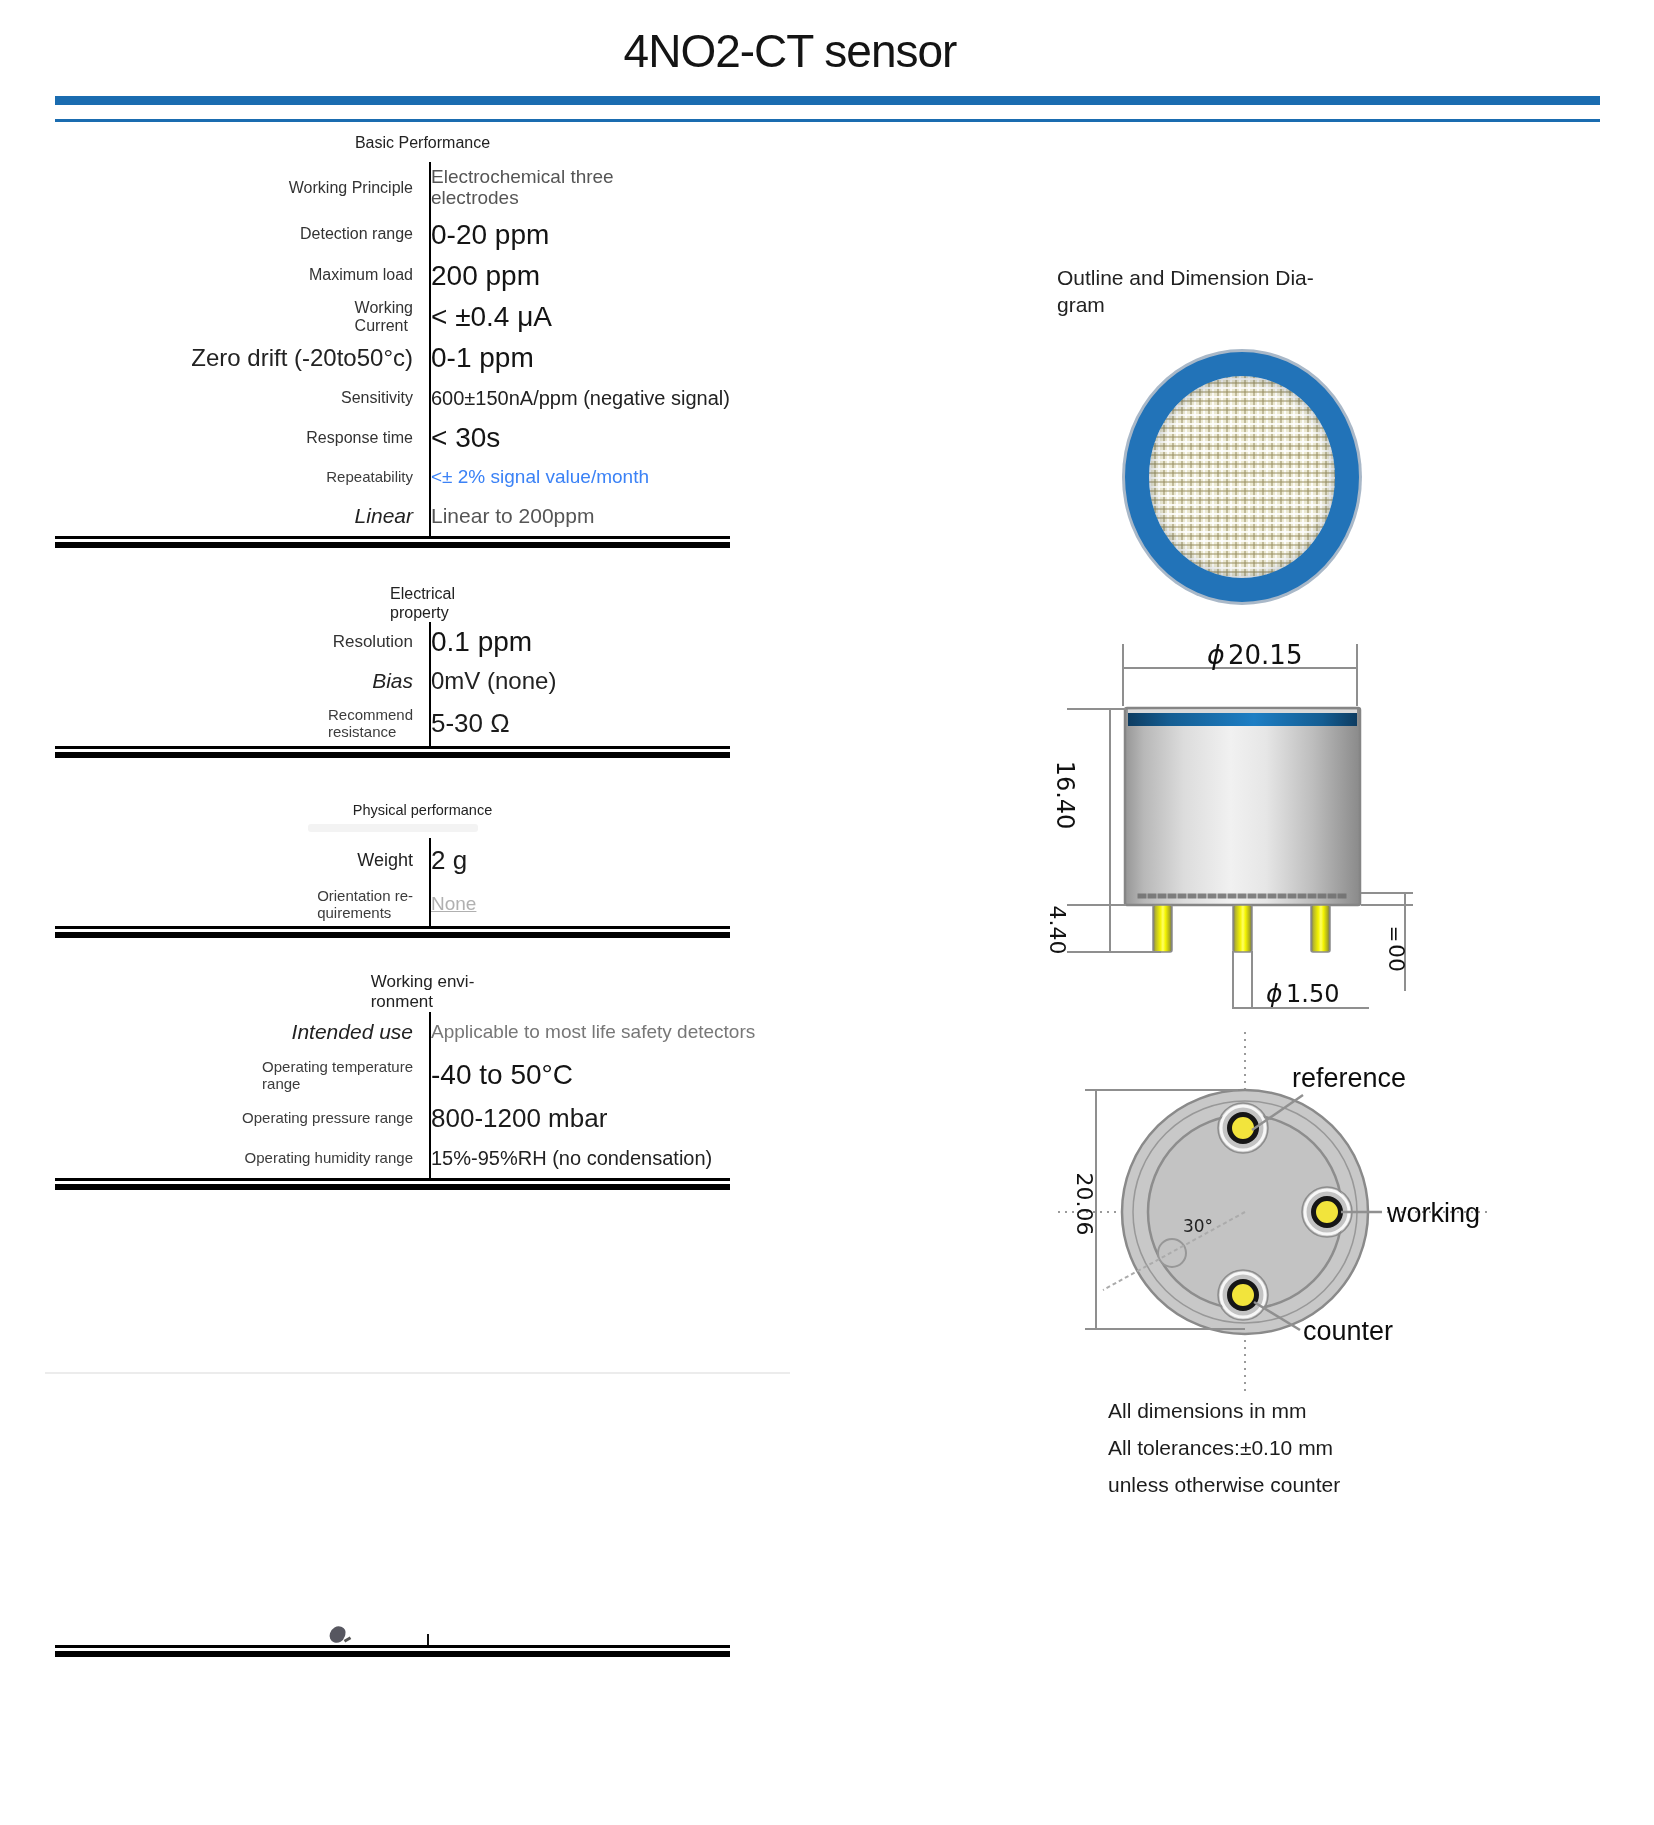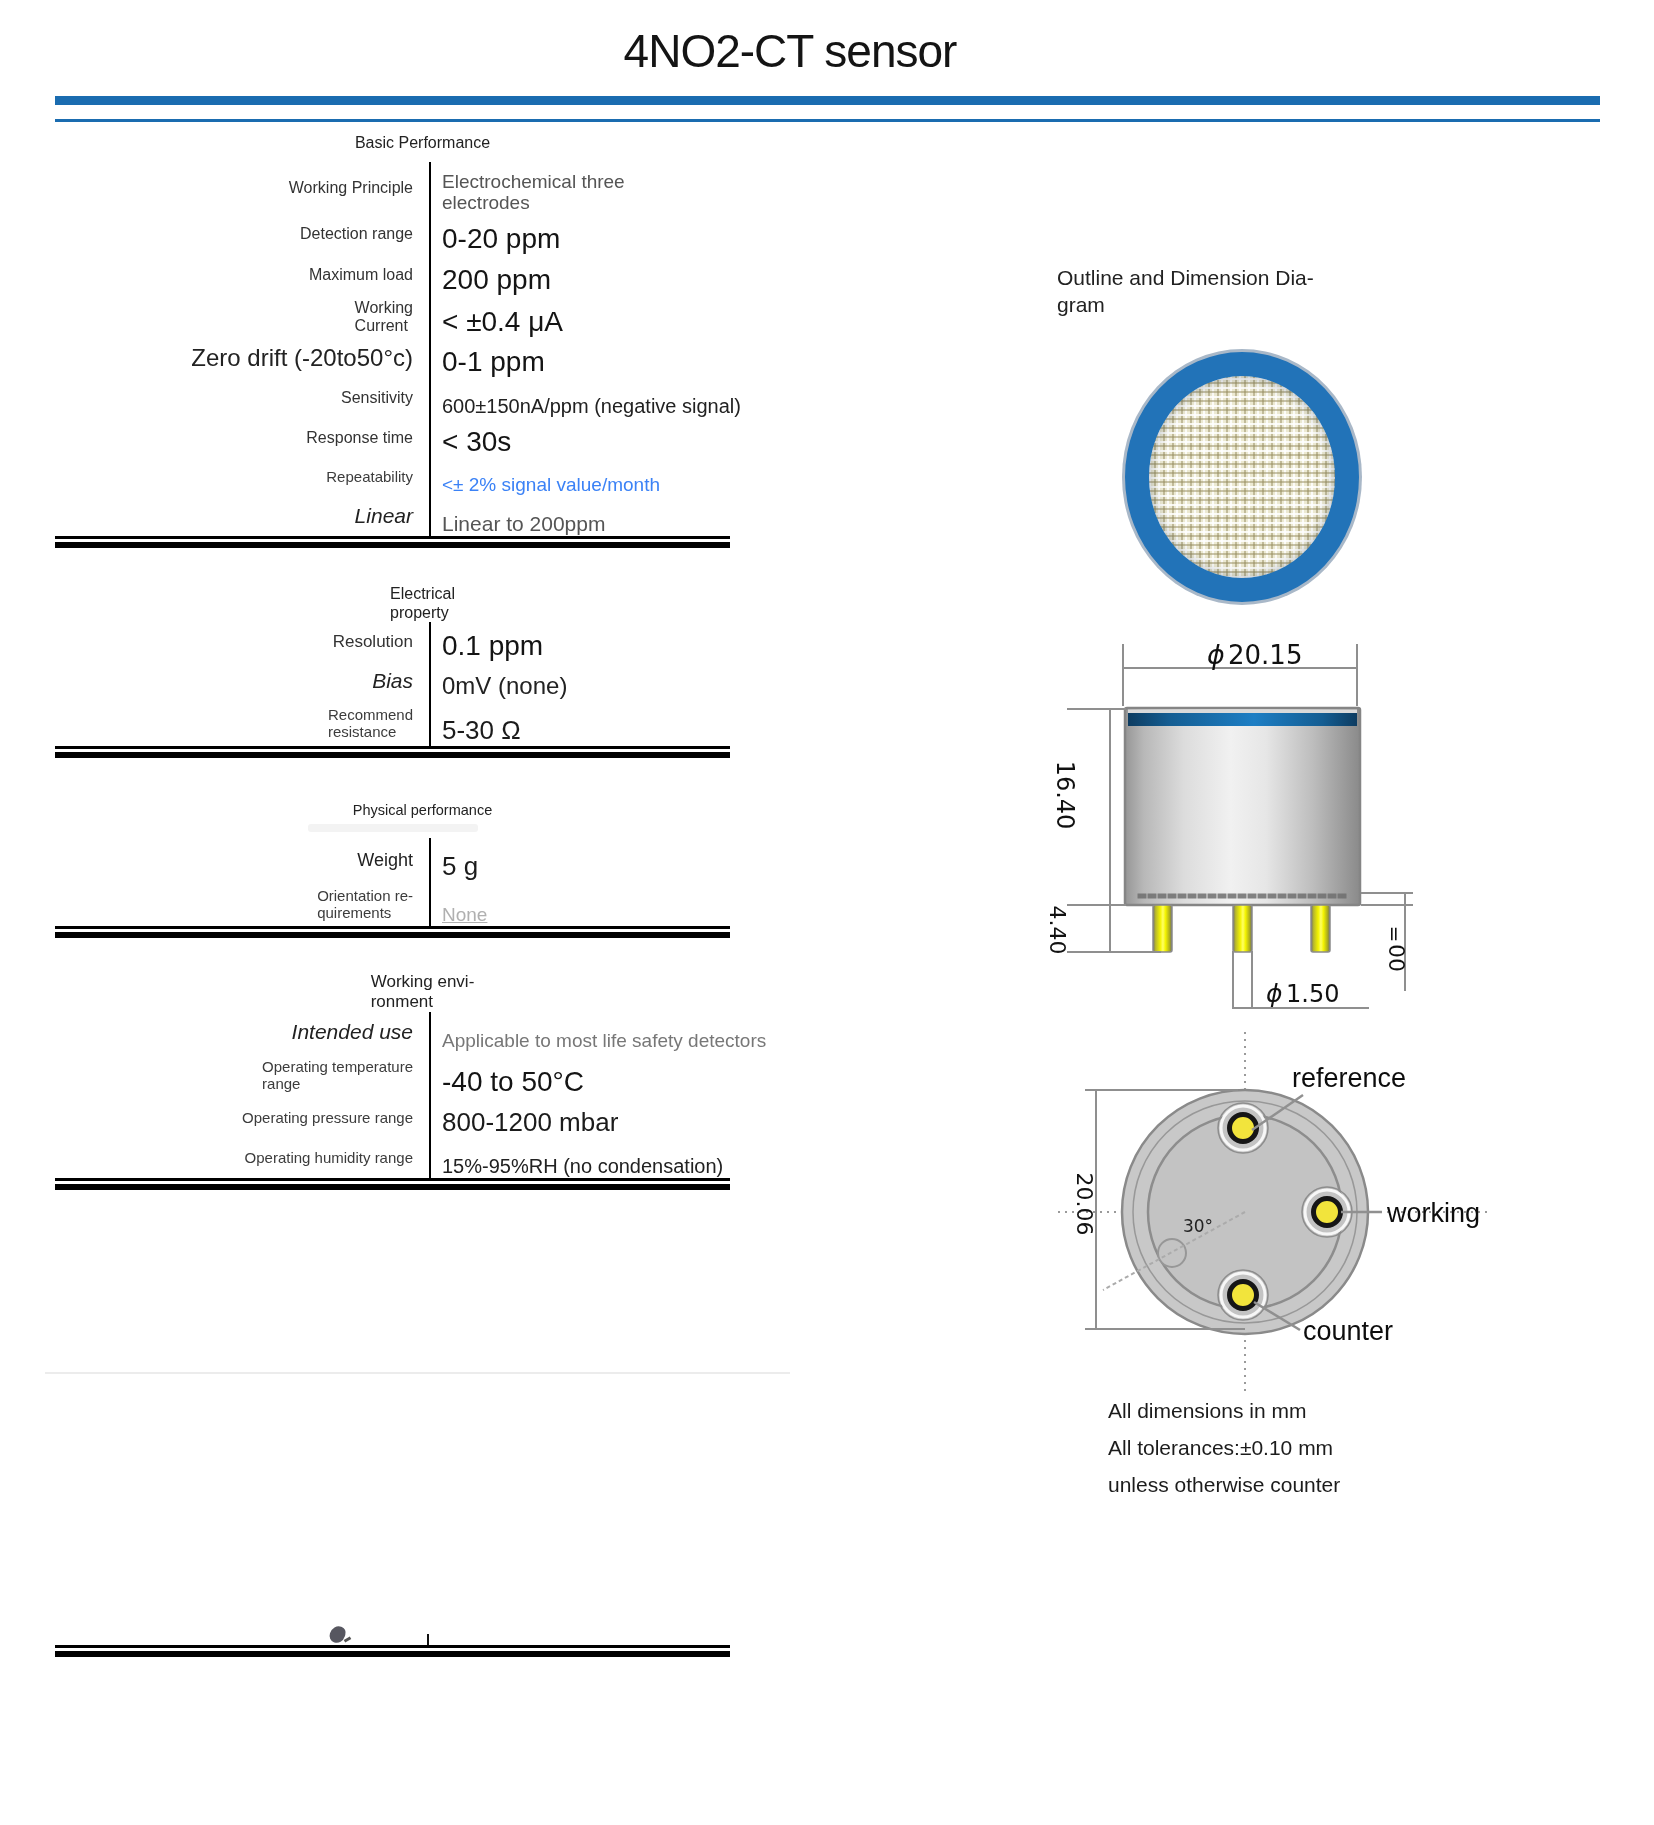--- a/index.html
+++ b/index.html
@@ -24,22 +24,22 @@
 
   .row{display:grid;grid-template-columns:374px 1fr;}
   .lbl{display:flex;align-items:center;justify-content:flex-end;padding-right:16px;
        font-size:16px;color:#333;}
   .lbl>span{white-space:pre-line;text-align:left;line-height:1.15;}
   .lbl-sm{font-size:15px;color:#3c3c3c;}
   .lbl-xl{font-size:24px;color:#222;}
   .lbl-lg{font-size:21px;color:#222;font-style:italic;}
   .lbl-md{font-size:18px;color:#222;}
   .lbl-res{font-size:17px;}
-  .val{display:flex;align-items:flex-end;border-left:2.5px solid #000;
-       padding-left:11px;white-space:nowrap;}
+  .val{display:flex;align-items:center;border-left:2.5px solid #000;
+       white-space:nowrap;}
   .v1{font-size:28px;color:#141414;}
   .v2{font-size:26px;color:#1b1b1b;}
   .v3{font-size:24px;color:#222;}
   .vm{font-size:19px;color:#555;}
   .vm>span{white-space:pre-line;line-height:1.1;}
   .vs{font-size:20px;color:#222;}
   .vg{font-size:19px;color:#3b82f6;}
   .vlin{font-size:21px;color:#555;}
   .vnone{font-size:19px;color:#b0b0b0;text-decoration:underline;}
   .vapp{font-size:19px;color:#777;}
@@ -165,21 +165,21 @@
     </div>
     <div class="dsep"></div>
 
     <div class="sect-h h-phys"><span>Physical performance</span></div>
     <div class="ghost"></div>
     <div>
       <div class="row" style="height:44px">
         <div class="lbl lbl-md">
             <span>Weight</span>
           </div>
-        <div class="val v2">5 g</div>
+        <div class="val v2">2 g</div>
       </div>
       <div class="row" style="height:44px">
         <div class="lbl lbl-sm">
             <span>Orientation re-
 quirements</span>
           </div>
         <div class="val vnone">None</div>
       </div>
     </div>
     <div class="dsep"></div>

